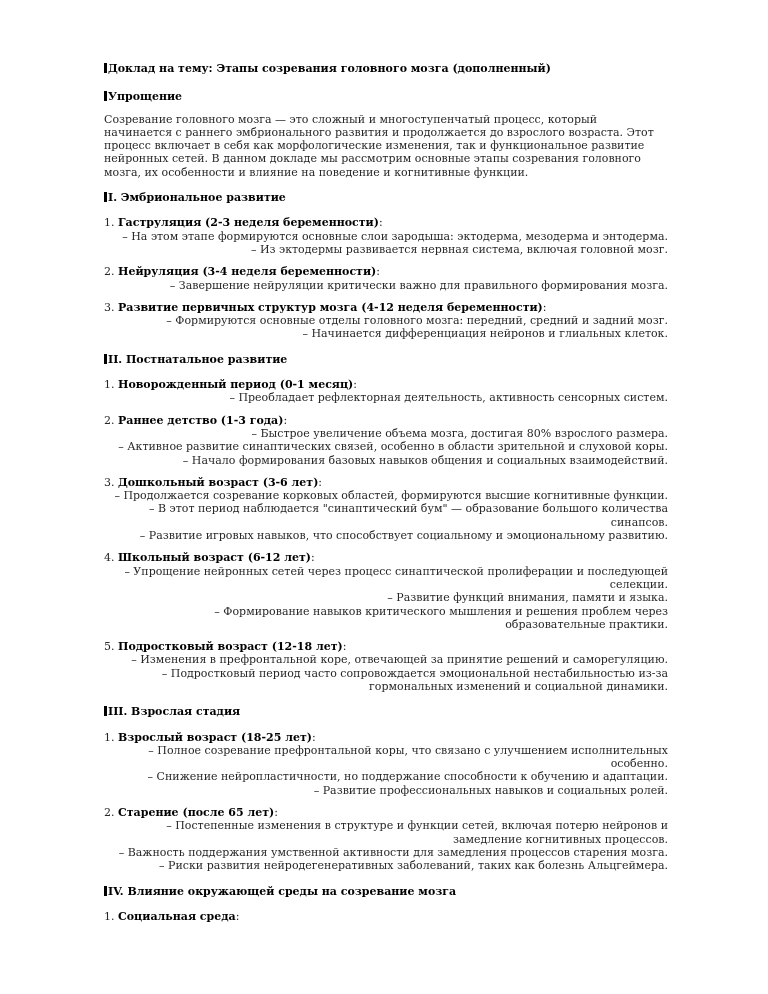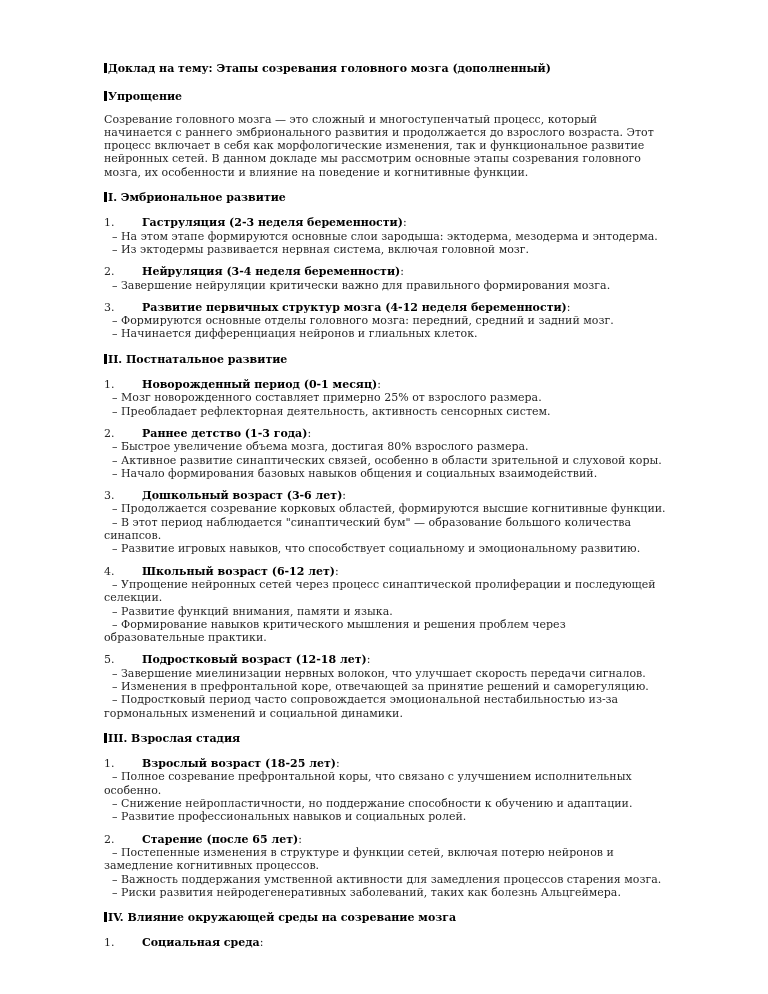--- a/index.html
+++ b/index.html
@@ -42,24 +42,25 @@
   .body-text {
     margin: 0 0 9px 0;
   }
   .section-heading {
     font-weight: bold;
     color: #000000;
     margin: 12px 0 12px 0;
   }
   .item { margin: 0 0 9px 0; }
   .item-heading { margin: 0; }
-  .item-heading .item-title { font-weight: bold; color: #000000; margin-left: 24px; }
+  .item-heading .item-title { font-weight: bold; color: #000000; }
   .bullet {
     margin: 0;
     text-indent: 8px;
+    text-align: right;
   }
 </style>
 </head>
 <body>
 
 <div class="page">
   <p class="doc-title"><span class="bar"></span><span>Доклад на тему: Этапы созревания головного мозга (дополненный)</span></p>
 
   <p class="intro-heading"><span class="bar"></span><span>Упрощение</span></p>
 
@@ -77,21 +78,20 @@
         <p class="bullet">– Завершение нейруляции критически важно для правильного формирования мозга.</p>
       </div>
       <div class="item">
         <p class="item-heading"><span class="item-number">3. </span><span class="item-title">Развитие первичных структур мозга (4-12 неделя беременности)</span><span class="item-colon">:</span></p>
         <p class="bullet">– Формируются основные отделы головного мозга: передний, средний и задний мозг.</p>
         <p class="bullet">– Начинается дифференциация нейронов и глиальных клеток.</p>
       </div>
       <p class="section-heading"><span class="bar"></span><span>II. Постнатальное развитие</span></p>
       <div class="item">
         <p class="item-heading"><span class="item-number">1. </span><span class="item-title">Новорожденный период (0-1 месяц)</span><span class="item-colon">:</span></p>
-        <p class="bullet">– Мозг новорожденного составляет примерно 25% от взрослого размера.</p>
         <p class="bullet">– Преобладает рефлекторная деятельность, активность сенсорных систем.</p>
       </div>
       <div class="item">
         <p class="item-heading"><span class="item-number">2. </span><span class="item-title">Раннее детство (1-3 года)</span><span class="item-colon">:</span></p>
         <p class="bullet">– Быстрое увеличение объема мозга, достигая 80% взрослого размера.</p>
         <p class="bullet">– Активное развитие синаптических связей, особенно в области зрительной и слуховой коры.</p>
         <p class="bullet">– Начало формирования базовых навыков общения и социальных взаимодействий.</p>
       </div>
       <div class="item">
         <p class="item-heading"><span class="item-number">3. </span><span class="item-title">Дошкольный возраст (3-6 лет)</span><span class="item-colon">:</span></p>
@@ -100,21 +100,20 @@
         <p class="bullet">– Развитие игровых навыков, что способствует социальному и эмоциональному развитию.</p>
       </div>
       <div class="item">
         <p class="item-heading"><span class="item-number">4. </span><span class="item-title">Школьный возраст (6-12 лет)</span><span class="item-colon">:</span></p>
         <p class="bullet">– Упрощение нейронных сетей через процесс синаптической пролиферации и последующей селекции.</p>
         <p class="bullet">– Развитие функций внимания, памяти и языка.</p>
         <p class="bullet">– Формирование навыков критического мышления и решения проблем через образовательные практики.</p>
       </div>
       <div class="item">
         <p class="item-heading"><span class="item-number">5. </span><span class="item-title">Подростковый возраст (12-18 лет)</span><span class="item-colon">:</span></p>
-        <p class="bullet">– Завершение миелинизации нервных волокон, что улучшает скорость передачи сигналов.</p>
         <p class="bullet">– Изменения в префронтальной коре, отвечающей за принятие решений и саморегуляцию.</p>
         <p class="bullet">– Подростковый период часто сопровождается эмоциональной нестабильностью из-за гормональных изменений и социальной динамики.</p>
       </div>
       <p class="section-heading"><span class="bar"></span><span>III. Взрослая стадия</span></p>
       <div class="item">
         <p class="item-heading"><span class="item-number">1. </span><span class="item-title">Взрослый возраст (18-25 лет)</span><span class="item-colon">:</span></p>
         <p class="bullet">– Полное созревание префронтальной коры, что связано с улучшением исполнительных особенно.</p>
         <p class="bullet">– Снижение нейропластичности, но поддержание способности к обучению и адаптации.</p>
         <p class="bullet">– Развитие профессиональных навыков и социальных ролей.</p>
       </div>

